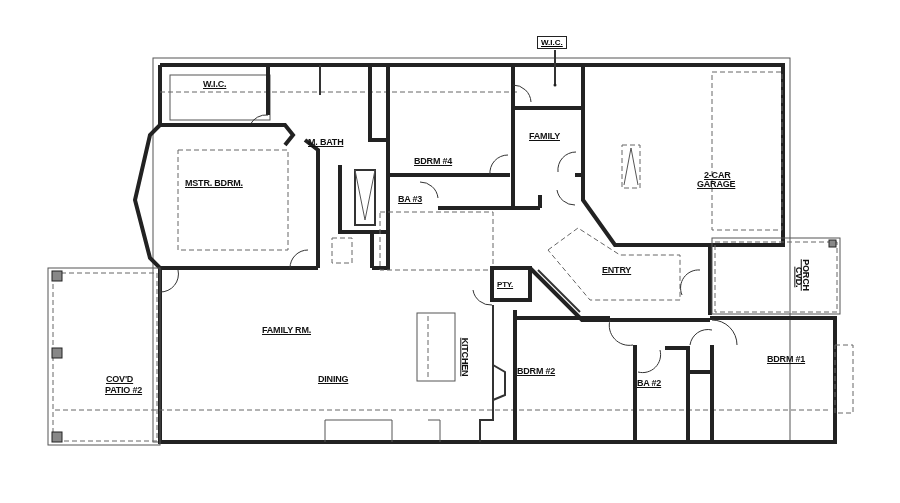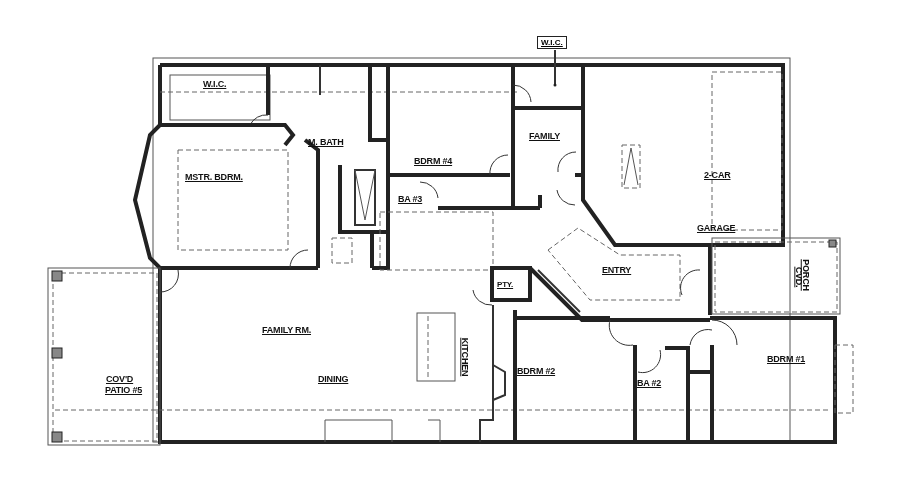--- a/index.html
+++ b/index.html
@@ -107,30 +107,30 @@
   <path class="wall" d="M688 372 L712 372 M712 345 L712 442"></path>
   <path class="door" d="M690 345 A18 18 0 0 1 712 330"></path>
   <path class="door" d="M712 320 A25 25 0 0 1 737 345"></path>
   <rect class="dash" x="835" y="345" width="18" height="68"></rect>
 </svg>
 
 <div class="wic-tag" style="left:537px;top:36px;">W.I.C.</div>
 
 <div class="lbl" style="left:203px;top:79px;">W.I.C.</div>
 <div class="lbl" style="left:308px;top:137px;">M. BATH</div>
-<div class="lbl" style="left:185px;top:172px;">MSTR. BDRM.</div>
+<div class="lbl" style="left:185px;top:178px;">MSTR. BDRM.</div>
 <div class="lbl" style="left:414px;top:140px;margin-top:16px;">BDRM #4</div>
 <div class="lbl" style="left:398px;top:194px;">BA #3</div>
 <div class="lbl" style="left:529px;top:131px;">FAMILY</div>
 <div class="lbl" style="left:704px;top:170px;">2-CAR</div>
-<div class="lbl" style="left:697px;top:179px;margin-top:44px;">GARAGE</div>
+<div class="lbl" style="left:697px;top:179px;">GARAGE</div>
 <div class="lbl" style="left:602px;top:265px;">ENTRY</div>
 <div class="lbl vert" style="left:789px;top:272px;">CVD.</div>
 <div class="lbl vert" style="left:790px;top:270px;">PORCH</div>
 <div class="lbl" style="left:497px;top:280px;font-size:8px;text-align:right;">PTY.</div>
 <div class="lbl" style="left:220px;top:325px;padding-left:42px;">FAMILY RM.</div>
 <div class="lbl" style="left:318px;top:363px;margin-top:11px;">DINING</div>
 <div class="lbl vert" style="left:446px;top:352px;">KITCHEN</div>
 <div class="lbl" style="left:106px;top:374px;text-align:left;">COV'D</div>
-<div class="lbl" style="left:105px;top:385px;text-align:left;">PATIO #5</div>
+<div class="lbl" style="left:105px;top:385px;text-align:left;">PATIO #2</div>
 <div class="lbl" style="left:517px;top:366px;">BDRM #2</div>
 <div class="lbl" style="left:637px;top:378px;text-align:right;">BA #2</div>
 <div class="lbl" style="left:767px;top:354px;">BDRM #1</div>
 
 </body></html>

